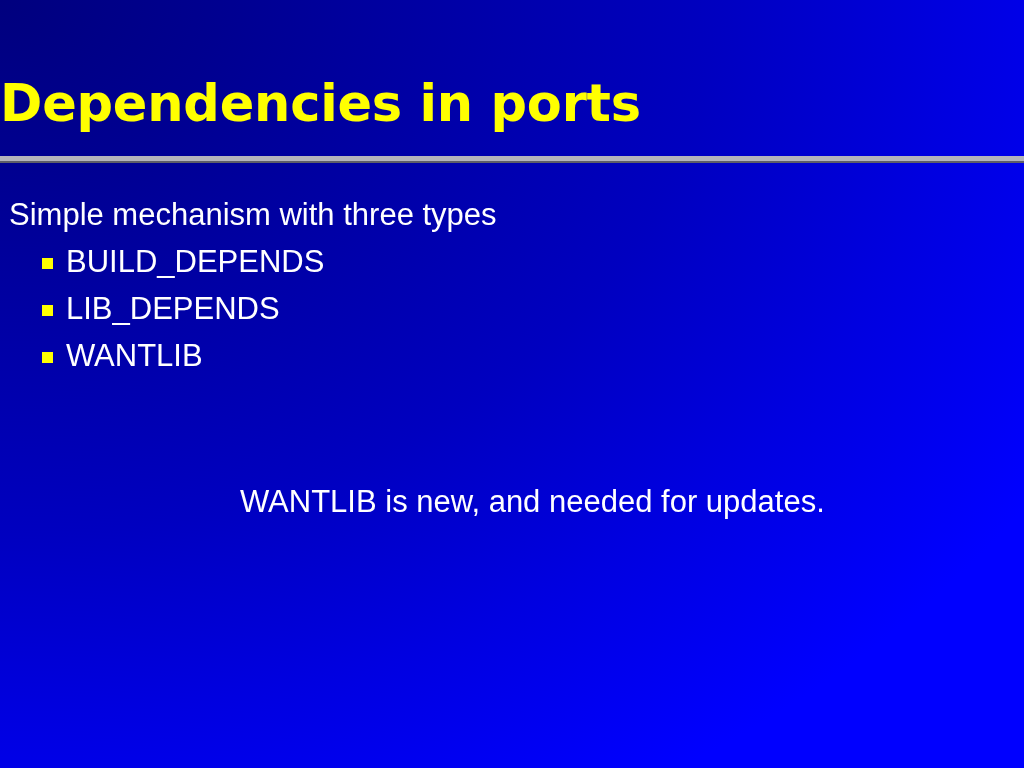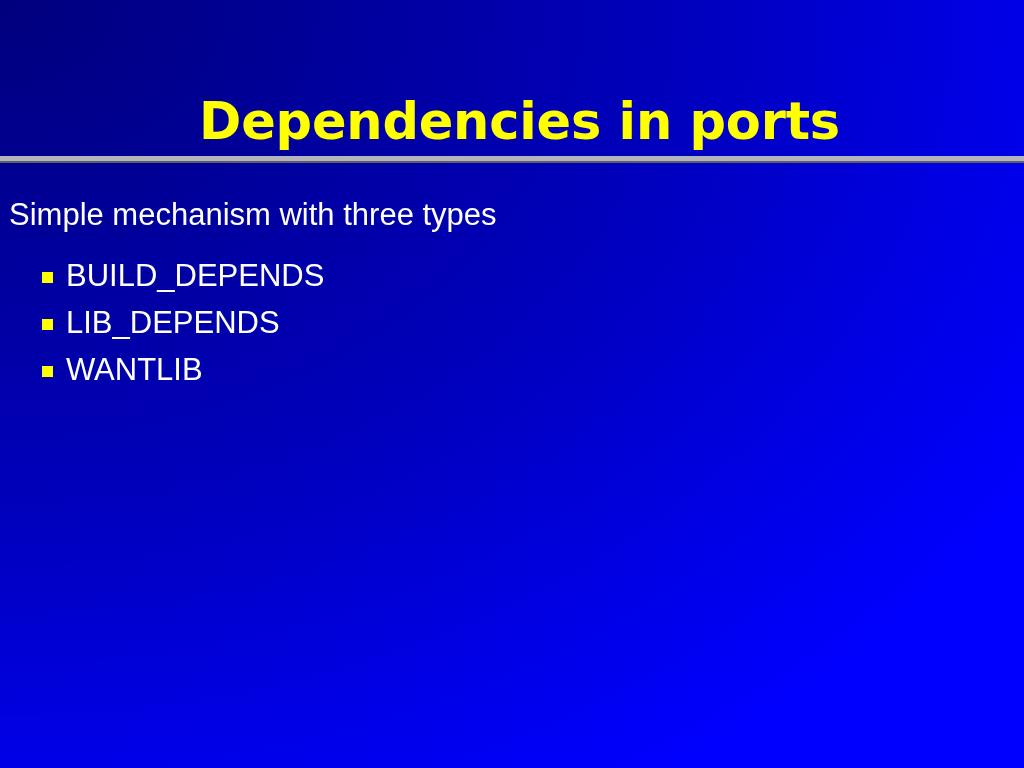--- a/index.html
+++ b/index.html
@@ -27,24 +27,24 @@
         #000090 18%,
         #0000a8 38%,
         #0000c0 58%,
         #0000e0 78%,
         #0000ff 100%);
   }
 
   
   #title-block {
     position: absolute;
-    top: 92px;
+    top: 74px;
     left: 0;
     width: 840px;
-    text-align: right;
+    text-align: left;
   }
   #slide-title {
     display: block;
     color: #ffff00;
     font-family: "DejaVu Sans", "Liberation Sans", sans-serif;
     font-weight: bold;
     font-size: 51px;
     line-height: 60px;
     letter-spacing: -0.2px;
     white-space: nowrap;
@@ -89,21 +89,21 @@
     font-family: "Liberation Sans", sans-serif;
     font-weight: normal;
     font-size: 31px;
     line-height: 38px;
     padding-left: 9px;
     white-space: nowrap;
   }
 
   #bullet-list {
     list-style: none;
-    margin: 22px 0 0 0;
+    margin: 8px 0 0 0;
     padding: 0;
   }
   .bullet-item {
     position: relative;
     height: 47px;
     padding-left: 66px;
     color: #ffffff;
     font-family: "Liberation Sans", sans-serif;
     font-size: 31px;
     line-height: 40px;
@@ -171,14 +171,17 @@
 
 
       <li class="bullet-item">
         <span class="bullet-marker"></span>
         <span class="bullet-label">WANTLIB</span>
       </li>
 
     </ul>
   </div>
 
+  <div id="footnote-block">
+    <span id="footnote-text">WANTLIB is new, and needed for updates.</span>
+  </div>
 
 </div>
 
 </body></html>

